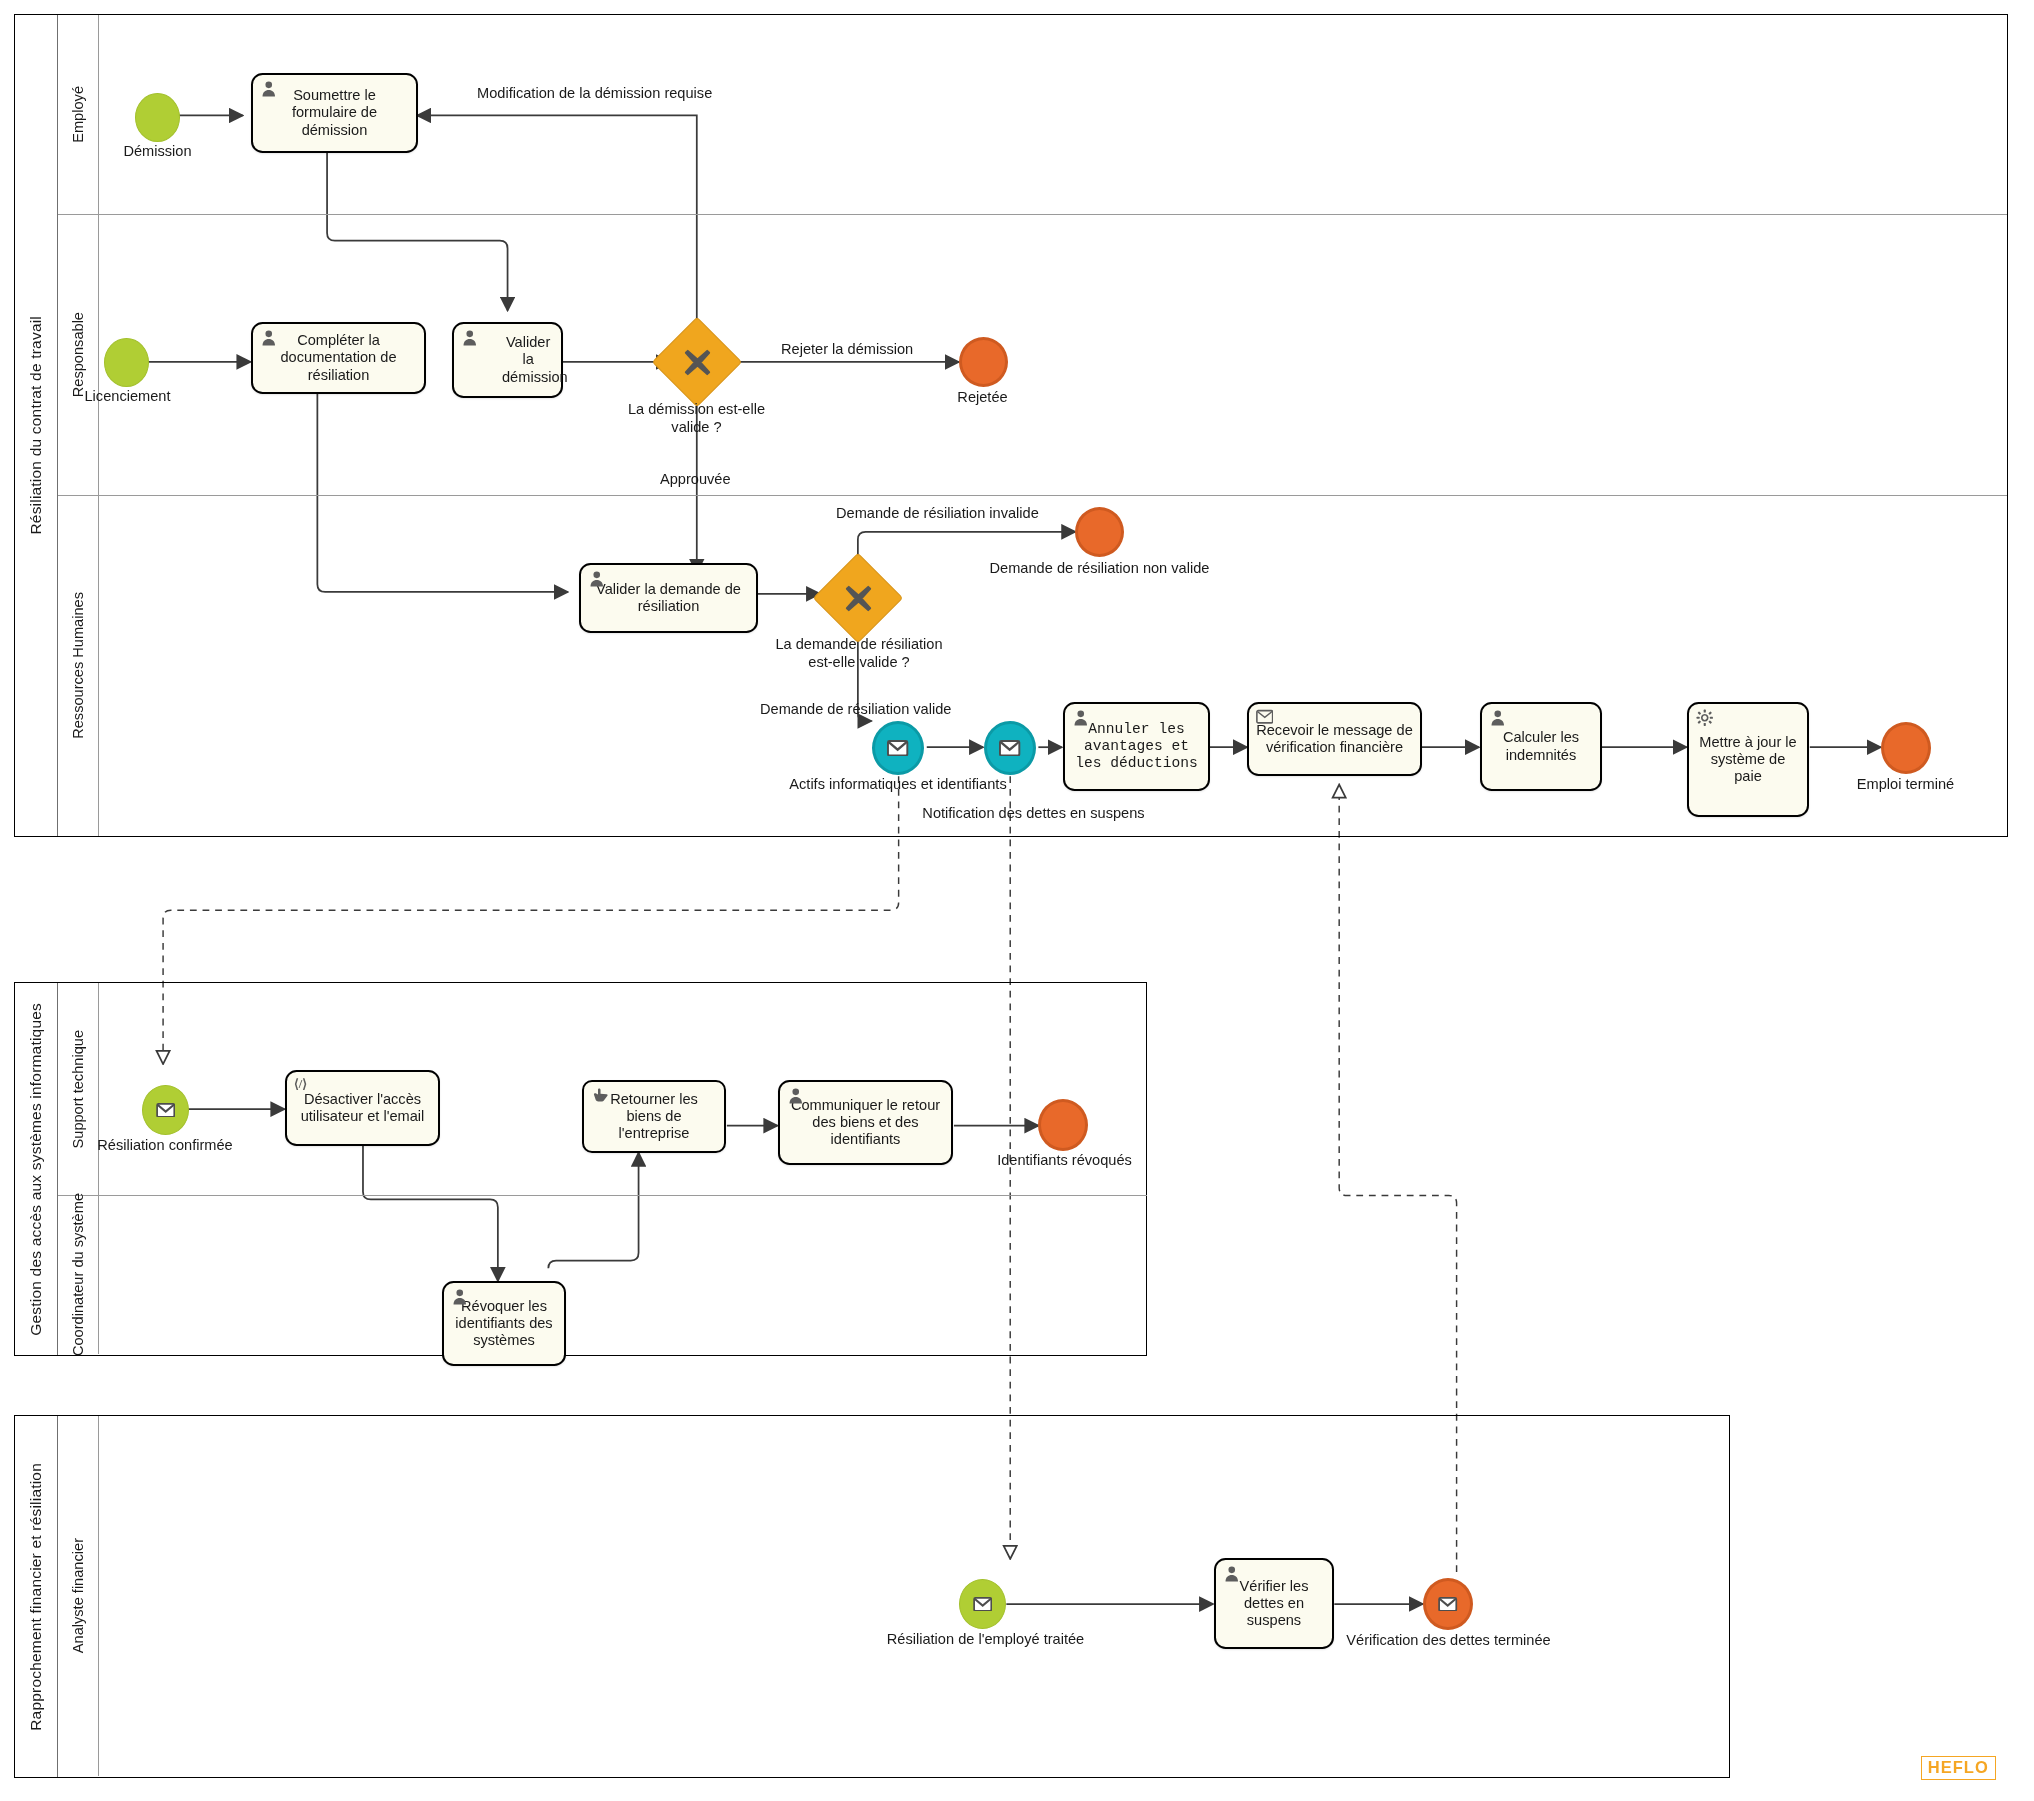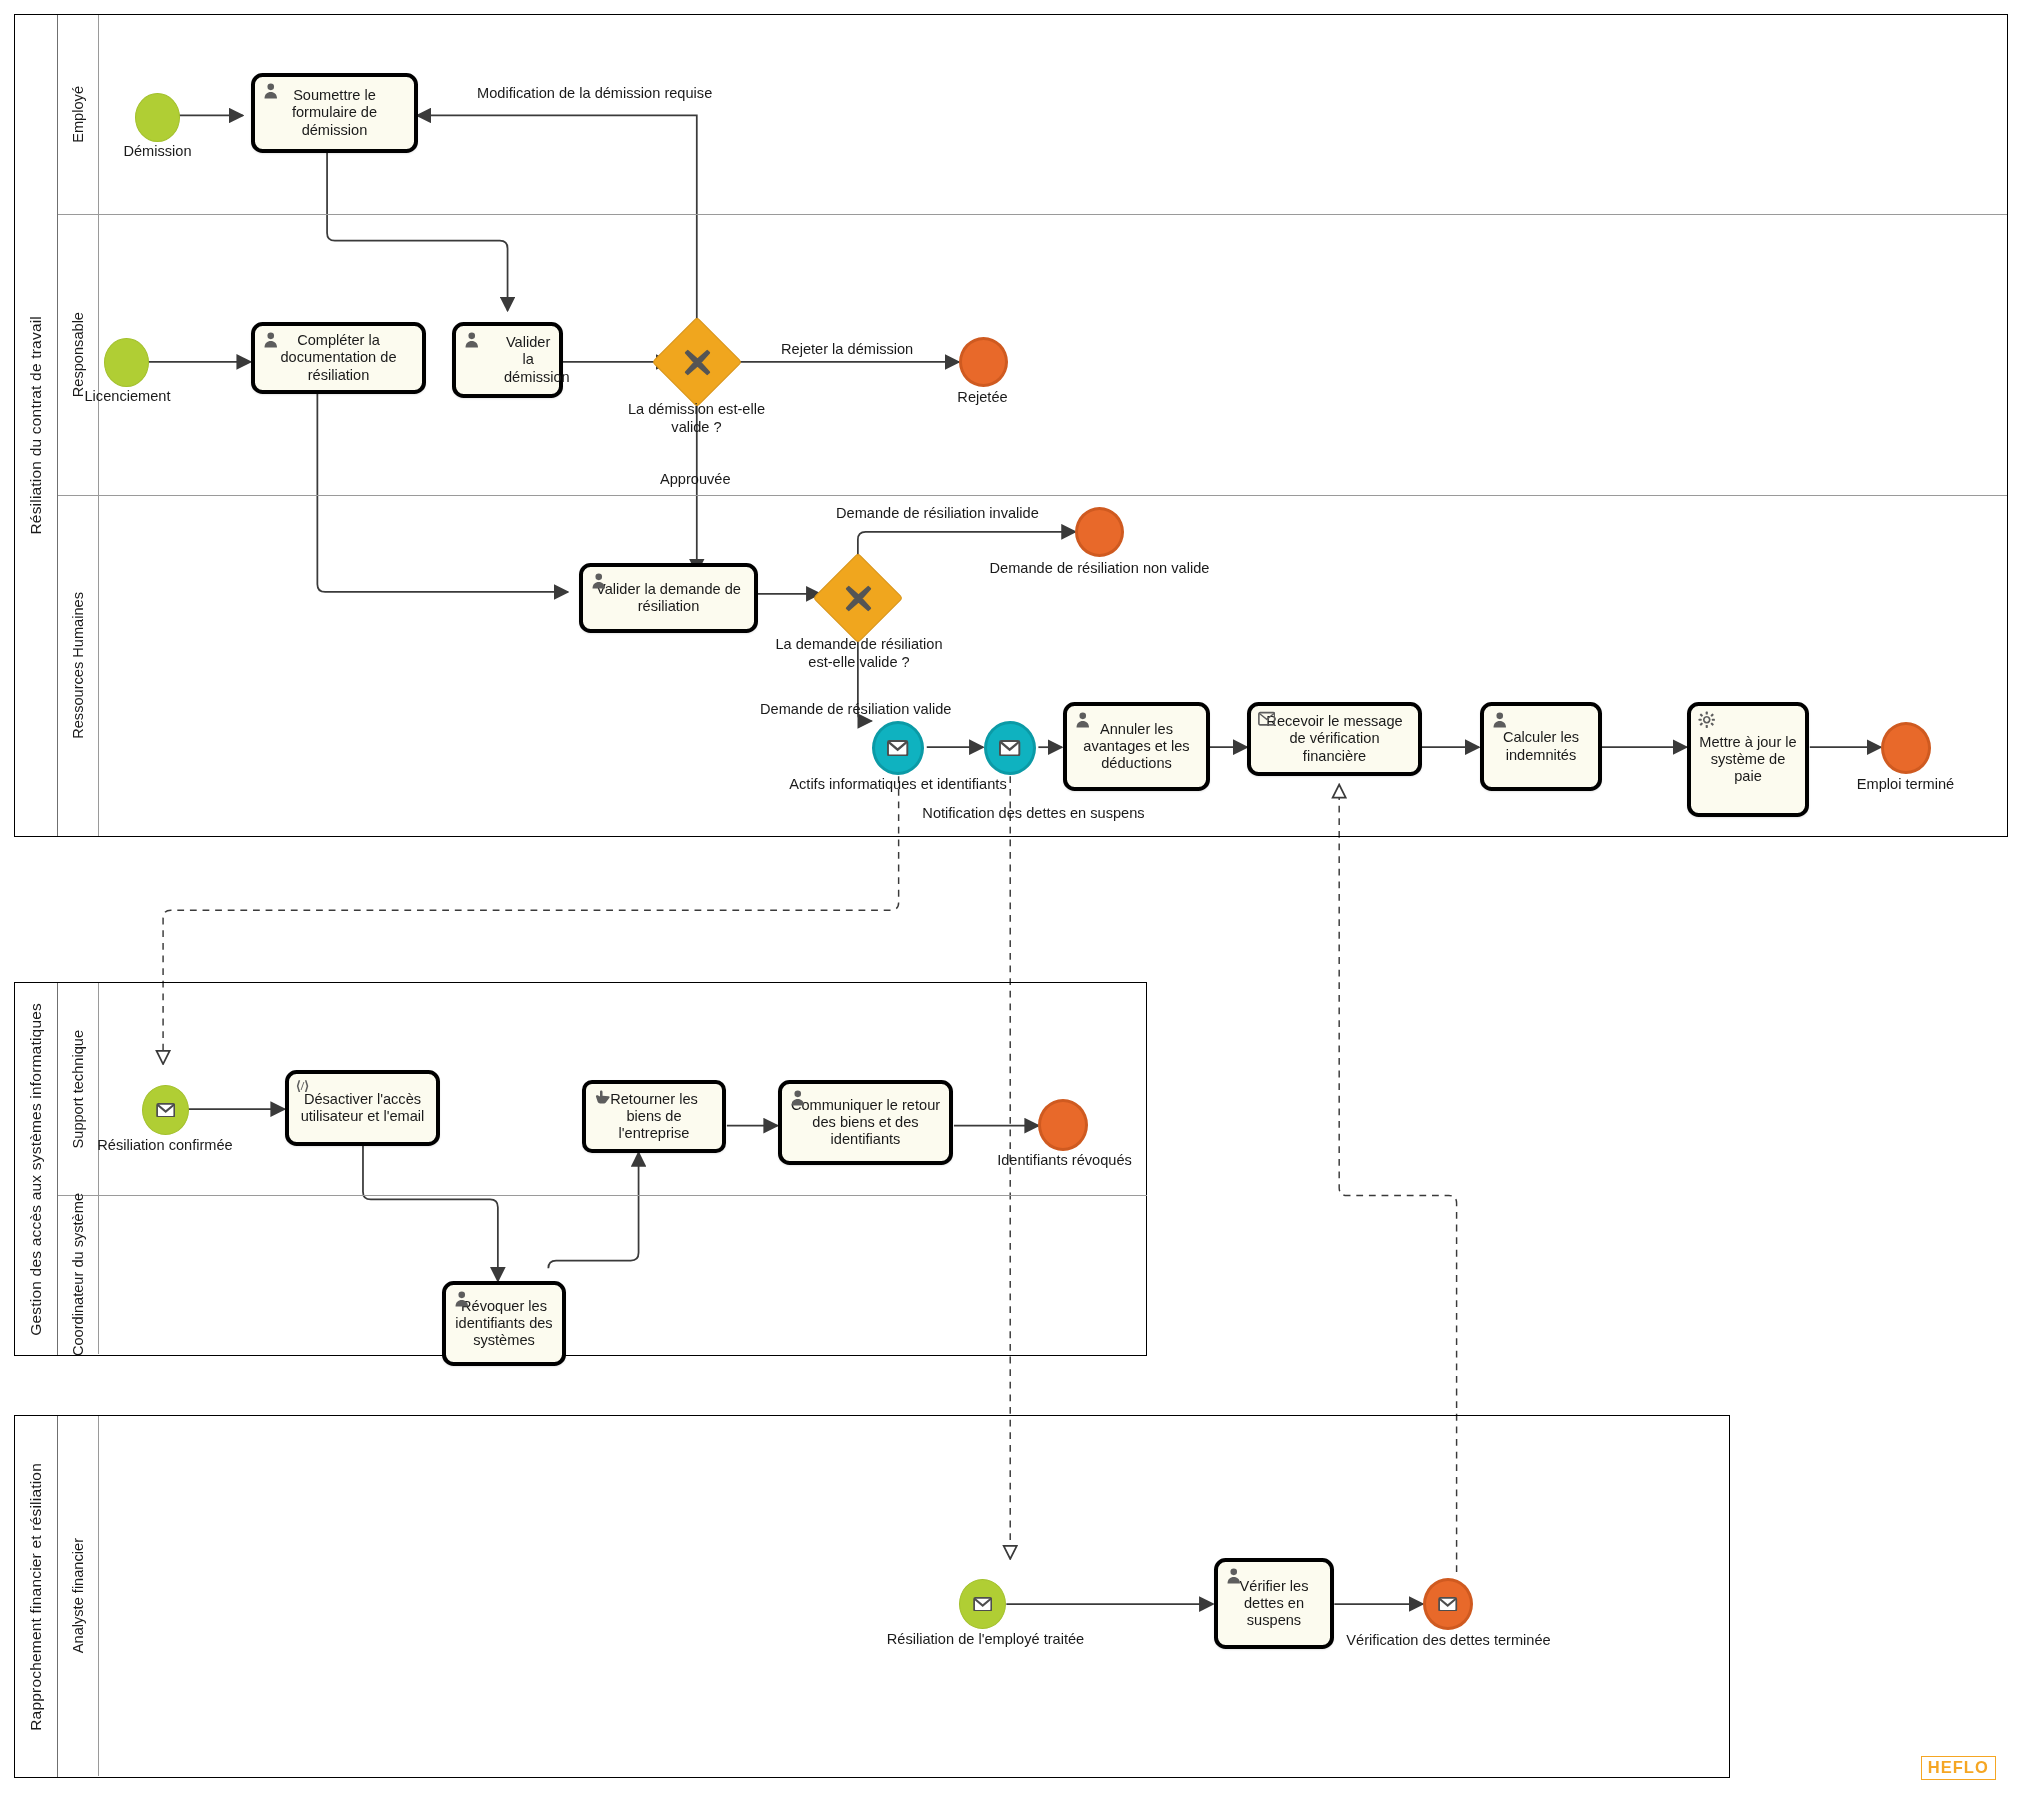--- a/index.html
+++ b/index.html
@@ -13,21 +13,21 @@
               display:flex;align-items:center;justify-content:center;box-sizing:border-box;}
   .pool-title span{writing-mode:vertical-rl;transform:rotate(180deg);font-size:15.5px;color:#1a1a1a;
                    white-space:nowrap;letter-spacing:0.2px;}
   .lane{position:absolute;box-sizing:border-box;border-top:1px solid #9a9a9a;}
   .lane.first{border-top:none;}
   .lane-title{position:absolute;left:0;top:0;width:41px;height:100%;border-right:1px solid #9a9a9a;
               display:flex;align-items:center;justify-content:center;box-sizing:border-box;}
   .lane-title span{writing-mode:vertical-rl;transform:rotate(180deg);font-size:14.6px;color:#1a1a1a;white-space:nowrap;}
 
   
-  .task{position:absolute;box-sizing:border-box;background:#fcfbef;border:4px solid #000000;
+  .task{position:absolute;box-sizing:border-box;background:#fcfbef;border:2px solid #000000;
         border-radius:11.6px;box-shadow:0 1px 1.9px rgba(0,0,0,.10);
         display:flex;align-items:center;justify-content:center;text-align:center;
         font-size:14.6px;line-height:1.18;color:#1a1a1a;padding:3.9px 6.8px;}
   .task .tlabel{display:block;width:100%;}
   .task .tico{position:absolute;left:6.8px;top:4.9px;width:17.5px;height:17.5px;color:#5d5d5d;}
   .task .tico svg{display:block;}
 
   
   .ev{position:absolute;border-radius:50%;box-sizing:border-box;display:flex;align-items:center;justify-content:center;}
   .ev.start{background:#b0ce34;border:1.5px solid #a3c02d;}
@@ -275,21 +275,21 @@
   <div class="task" style="left:579px;top:563px;width:179px;height:70px;">
     <span class="tico">
       <svg width="17.5" height="17.5" viewBox="0 0 18 18">
           <circle cx="9" cy="5" r="3.4" fill="#5d5d5d"></circle>
           <path d="M2.6,17 C2.6,12.4 5.4,10.2 9,10.2 C12.6,10.2 15.4,12.4 15.4,17 z" fill="#5d5d5d"></path>
         </svg>
     </span>
     <span class="tlabel">Valider la demande de résiliation</span>
   </div>
 
-  <div class="task" style="left:1063px;top:702px;width:147px;height:89px;">
+  <div class="task" style="left:1063px;top:702px;width:147px;height:89px;font-family:Liberation Mono, monospace;">
     <span class="tico">
       <svg width="17.5" height="17.5" viewBox="0 0 18 18">
           <circle cx="9" cy="5" r="3.4" fill="#5d5d5d"></circle>
           <path d="M2.6,17 C2.6,12.4 5.4,10.2 9,10.2 C12.6,10.2 15.4,12.4 15.4,17 z" fill="#5d5d5d"></path>
         </svg>
     </span>
     <span class="tlabel">Annuler les avantages et les déductions</span>
   </div>
 
   <div class="task" style="left:1247px;top:702px;width:175px;height:74px;">

